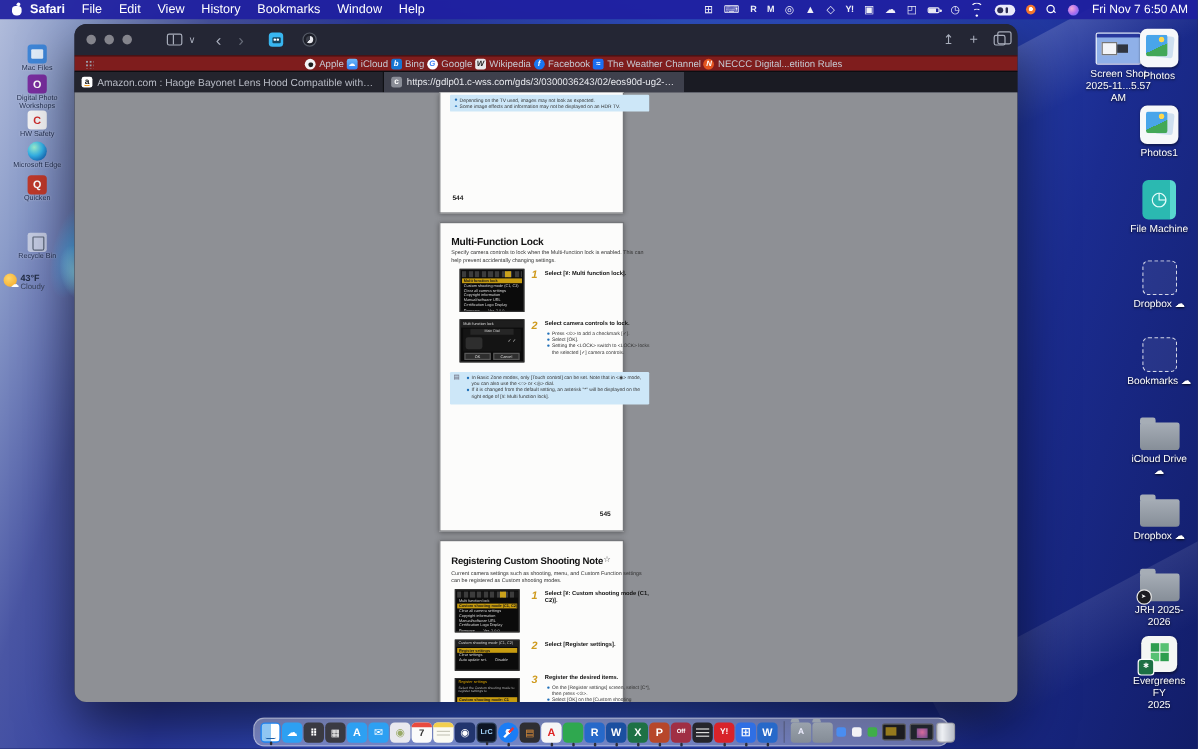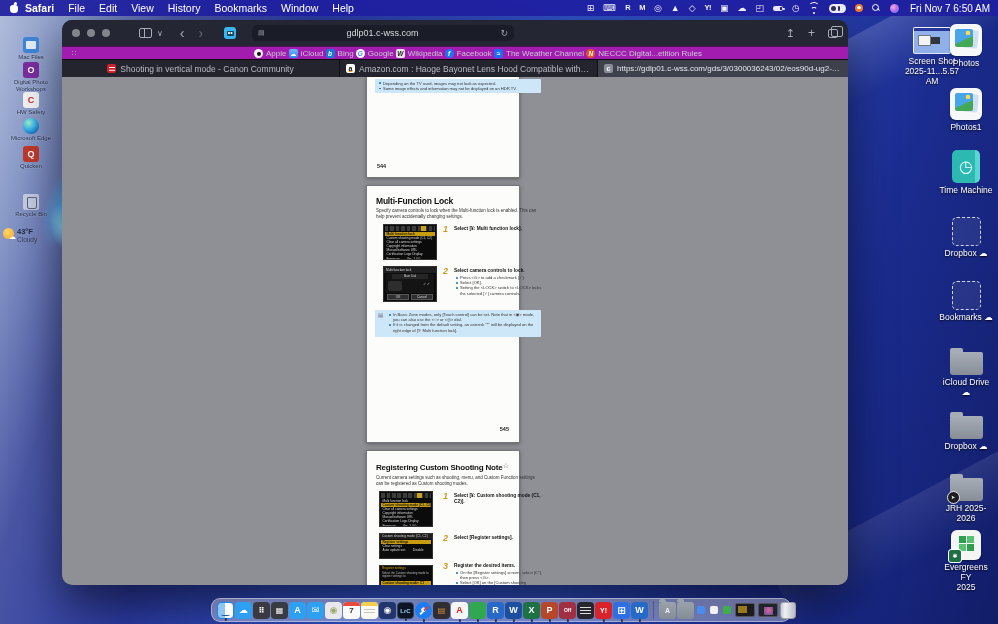--- a/index.html
+++ b/index.html
@@ -116,21 +116,21 @@
      display:flex; align-items:center; }
   .url-ic { font-size:7px; color:#8b8f9a; margin-left:6px; }
   .url-text { flex:1; text-align:center; font-size:9px; color:#d8dade; }
   .reload-ic { font-size:9px; color:#9aa0ad; margin-right:6px; }
   .tb-right { position:absolute; right:10px; top:0; height:26px; display:flex; align-items:center; gap:13px; }
   .share-ic { font-size:11px; color:#a8adbb; }
   .plus-ic { font-size:12px; color:#a8adbb; }
   .tabs-ov { width:10px; height:9px; border:1.2px solid #a8adbb; border-radius:2px; position:relative; }
   .tabs-ov::before { content:""; position:absolute; left:2px; top:-4px; width:10px; height:9px; border:1.2px solid #a8adbb; border-radius:2px; }
 
-  .favbar { position:absolute; left:0; top:26px; right:0; height:13px; background:#a21caf; border-top:1px solid rgba(0,0,0,.45); }
+  .favbar { position:absolute; left:0; top:26px; right:0; height:13px; background:#7f1d1d; border-top:1px solid rgba(0,0,0,.45); }
   .fav-grid { position:absolute; left:9px; top:3px; width:7px; height:7px;
      background:radial-gradient(circle,#9ba0ac .8px,transparent 1px) 0 0/3px 3px; }
   .fav-row { position:absolute; left:192px; top:0; width:448px; height:13px; display:flex; align-items:center; justify-content:space-between; }
   .fav-item { display:flex; align-items:center; gap:3px; cursor:default; }
   .fav-label { font-size:8px; color:#c6c9d2; white-space:nowrap; }
   .fav { width:9px; height:9px; border-radius:2px; position:relative; font-size:6.5px; font-weight:bold; line-height:9px; text-align:center; flex:0 0 auto; }
   .fav-apple { background:#f4f4f6; border-radius:50%; }
   .fav-apple::before { content:""; position:absolute; left:2.5px; top:2.8px; width:4px; height:4px; background:#1b1b1b; border-radius:1.5px 1.5px 2px 2px; }
   .fav-icloud { background:linear-gradient(#6db9f7,#2f7ff2); color:#fff; }
   .fav-icloud::before { content:"☁"; color:#fff; font-size:6px; }
@@ -333,21 +333,21 @@
     <div class="desk-icon" style="left: 938px; top: 24px;">
       <div class="di di-photos"></div>
       <div class="desk-label">Photos</div>
     </div>
     <div class="desk-icon" style="left: 938px; top: 88px;">
       <div class="di di-photos"></div>
       <div class="desk-label">Photos1</div>
     </div>
     <div class="desk-icon" style="left: 938px; top: 150px;">
       <div class="di di-timemachine"></div>
-      <div class="desk-label">Time Machine</div>
+      <div class="desk-label">File Machine</div>
     </div>
     <div class="desk-icon" style="left: 938px; top: 214px;">
       <div class="di di-dashed"></div>
       <div class="desk-label">Dropbox ☁</div>
     </div>
     <div class="desk-icon" style="left: 938px; top: 278px;">
       <div class="di di-dashed"></div>
       <div class="desk-label">Bookmarks ☁</div>
     </div>
     <div class="desk-icon" style="left: 938px; top: 344px;">
@@ -373,25 +373,20 @@
   <div class="toolbar">
     <span class="tl"></span>
     <span class="tl"></span>
     <span class="tl"></span>
     <span class="sidebar-ic"></span>
     <span class="chev">∨</span>
     <span class="tb-btn nav">‹</span>
     <span class="tb-btn nav fwd">›</span>
     <span class="ext-blue"></span>
     <span class="ext-dark"></span>
-    <div class="url-capsule">
-      <span class="url-ic">▤</span>
-      <span class="url-text">gdlp01.c-wss.com</span>
-      <span class="reload-ic">↻</span>
-    </div>
     <div class="tb-right">
       <span class="share-ic">↥</span>
       <span class="plus-ic">+</span>
       <span class="tabs-ov"></span>
     </div>
   </div>
 
   <div class="favbar">
     <span class="fav-grid"></span>
     <div class="fav-row" id="fav-row">
@@ -424,24 +419,20 @@
           <span class="fav-label">The Weather Channel</span>
         </span>
         <span class="fav-item">
           <i class="fav fav-neccc">N</i>
           <span class="fav-label">NECCC Digital...etition Rules</span>
         </span>
       </div>
   </div>
 
   <div class="tabbar">
-    <div class="tab tab1">
-      <span class="ticon ticon-canon"></span>
-      <span class="tab-title">Shooting in vertical mode - Canon Community</span>
-    </div>
     <div class="tab tab2">
       <span class="ticon ticon-amazon">a</span>
       <span class="tab-title">Amazon.com : Haoge Bayonet Lens Hood Compatible with Canon EF 10...</span>
     </div>
     <div class="tab tab3 active">
       <span class="ticon ticon-c">c</span>
       <span class="tab-title">https://gdlp01.c-wss.com/gds/3/0300036243/02/eos90d-ug2-en.pdf</span>
     </div>
   </div>
 

